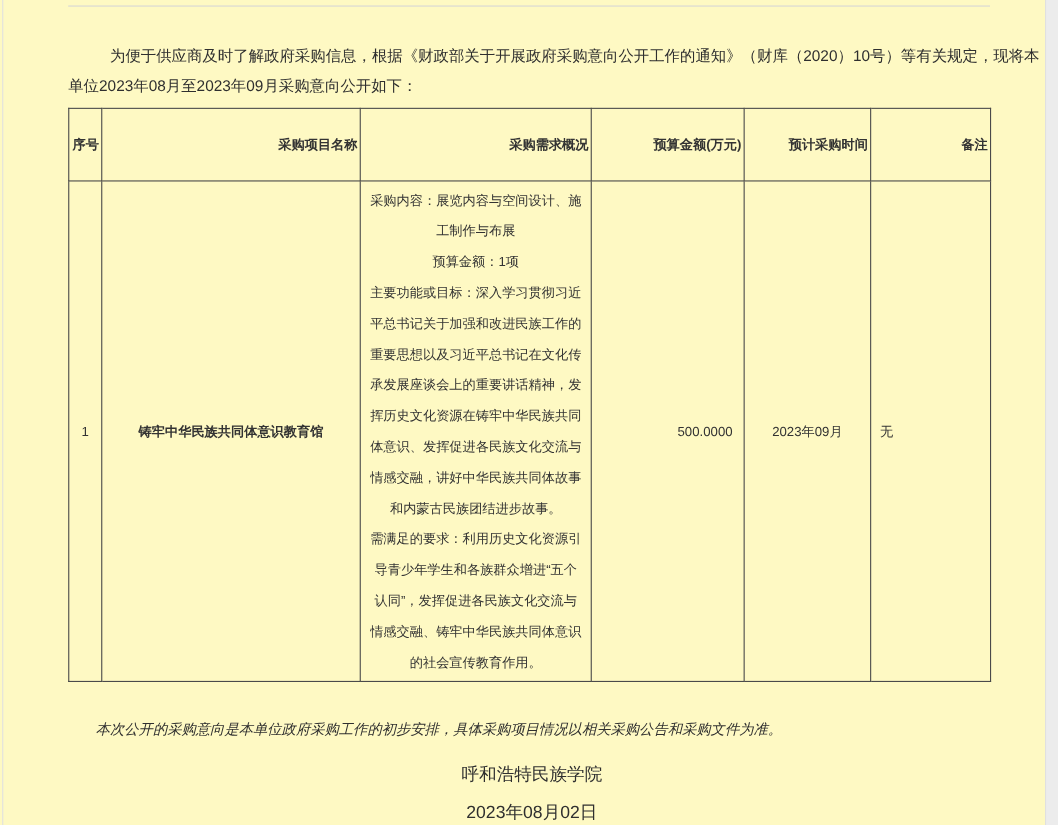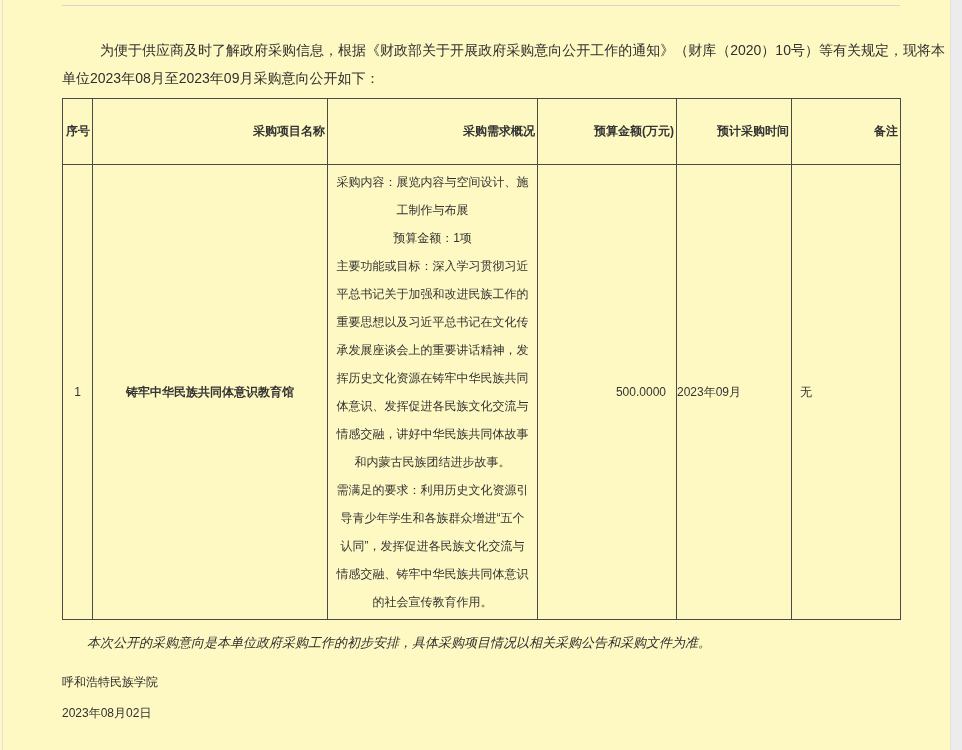--- a/index.html
+++ b/index.html
@@ -51,35 +51,35 @@
     font-weight: bold;
     text-align: right;
     vertical-align: middle;
     padding: 2px;
   }
   table.procurement tbody tr { height: 454px; }
   td.cell-index { text-align: center; vertical-align: middle; }
   td.cell-name  { text-align: center; vertical-align: middle; padding: 4px 8px; line-height: 20px; font-weight: bold; }
   td.cell-req   { text-align: center; vertical-align: middle; padding: 3px 8px; line-height: 28px; }
   td.cell-budget{ text-align: right; vertical-align: middle; padding: 4px 10px; }
-  td.cell-time  { vertical-align: middle; }
+  td.cell-time  { text-align: center; vertical-align: middle; }
   td.cell-remark{ text-align: left; vertical-align: middle; padding: 4px 8px; }
 
   .note {
-    margin-top: 14px;
+    margin-top: 34px;
     padding-left: 25px;
     font-size: 13px;
     font-style: italic;
     color: #2f2f2f;
     font-family: Liberation Serif, serif;
   }
   .signature, .sign-date {
-    text-align: left;
+    text-align: center;
     padding-right: 40px;
-    font-size: 12px;
+    font-size: 16px;
     color: #2f2f2f;
   }
   .signature { margin-top: 22px; }
   .sign-date { margin-top: 14px; }
 </style>
 </head>
 <body>
 
 <div class="page">
   <div class="left-edge"></div>

